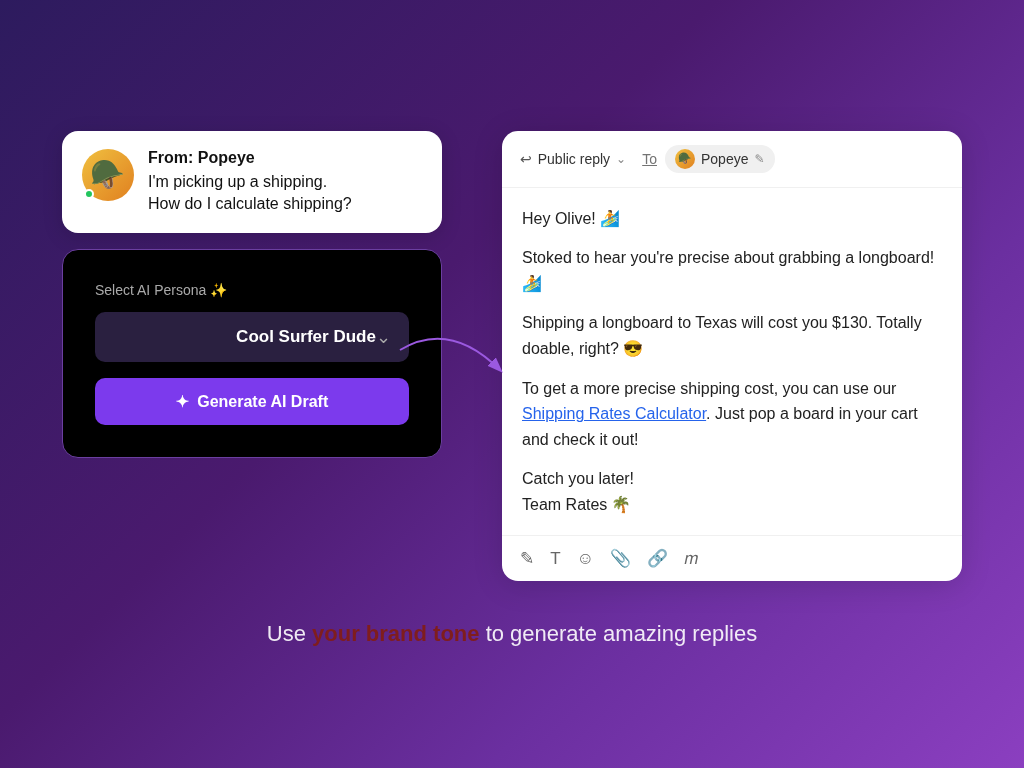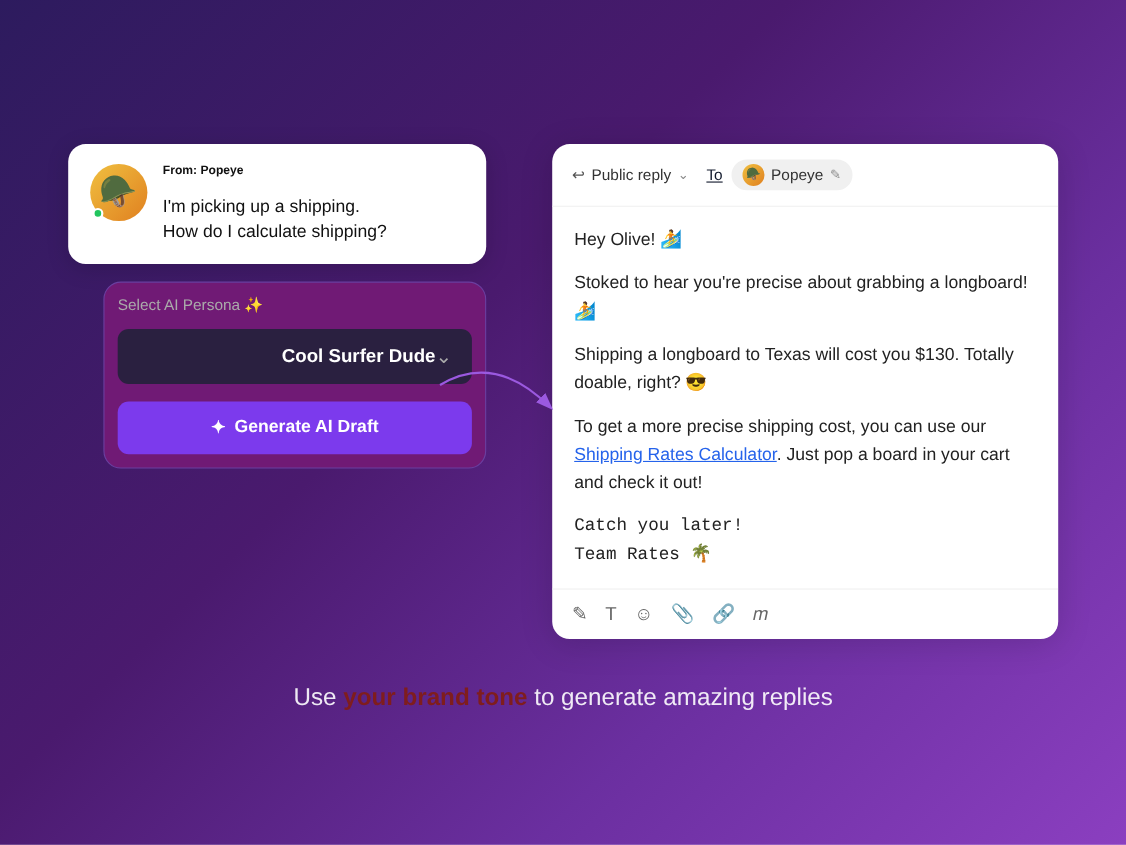--- a/index.html
+++ b/index.html
@@ -78,44 +78,43 @@
       background: #22c55e;
       border-radius: 50%;
       border: 2px solid white;
     }
 
     .message-content {
       flex: 1;
     }
 
     .message-from {
-      font-size: 11px;
+      font-size: 16px;
       color: #666;
-      margin-bottom: 17px;
+      margin-bottom: 4px;
     }
 
     .message-from span {
       font-weight: 700;
       color: #111;
     }
 
     .message-text {
       font-size: 16px;
       color: #111;
       line-height: 1.4;
       font-weight: 500;
     }
 
     
     .persona-panel {
-      background: #701a75;
+      background: #000000;
       border: 1.5px solid #6b3fa0;
       border-radius: 16px;
-      padding: 12px;
-      margin-left: 32px;
+      padding: 32px;
     }
 
     .persona-label {
       font-size: 14px;
       color: #aaa;
       margin-bottom: 14px;
     }
 
     .persona-selector {
       background: #2a2040;
@@ -191,21 +190,21 @@
       color: #555;
     }
 
     .reply-chevron {
       font-size: 12px;
       color: #888;
     }
 
     .to-label {
       font-size: 14px;
-      color: #0f172a;
+      color: #737373;
       margin-left: 8px;
       text-decoration: underline;
     }
 
     .recipient-badge {
       display: flex;
       align-items: center;
       gap: 6px;
       background: #f0f0f0;
       border-radius: 20px;
@@ -238,21 +237,20 @@
       color: #222;
       line-height: 1.6;
     }
 
     .reply-body p {
       margin-bottom: 14px;
     }
 
     .reply-body p:last-child {
       margin-bottom: 0;
-      font-family: Liberation Mono, monospace;
     }
 
     .link-text {
       color: #2563eb;
       text-decoration: underline;
       cursor: pointer;
     }
 
     .reply-toolbar {
       display: flex;

